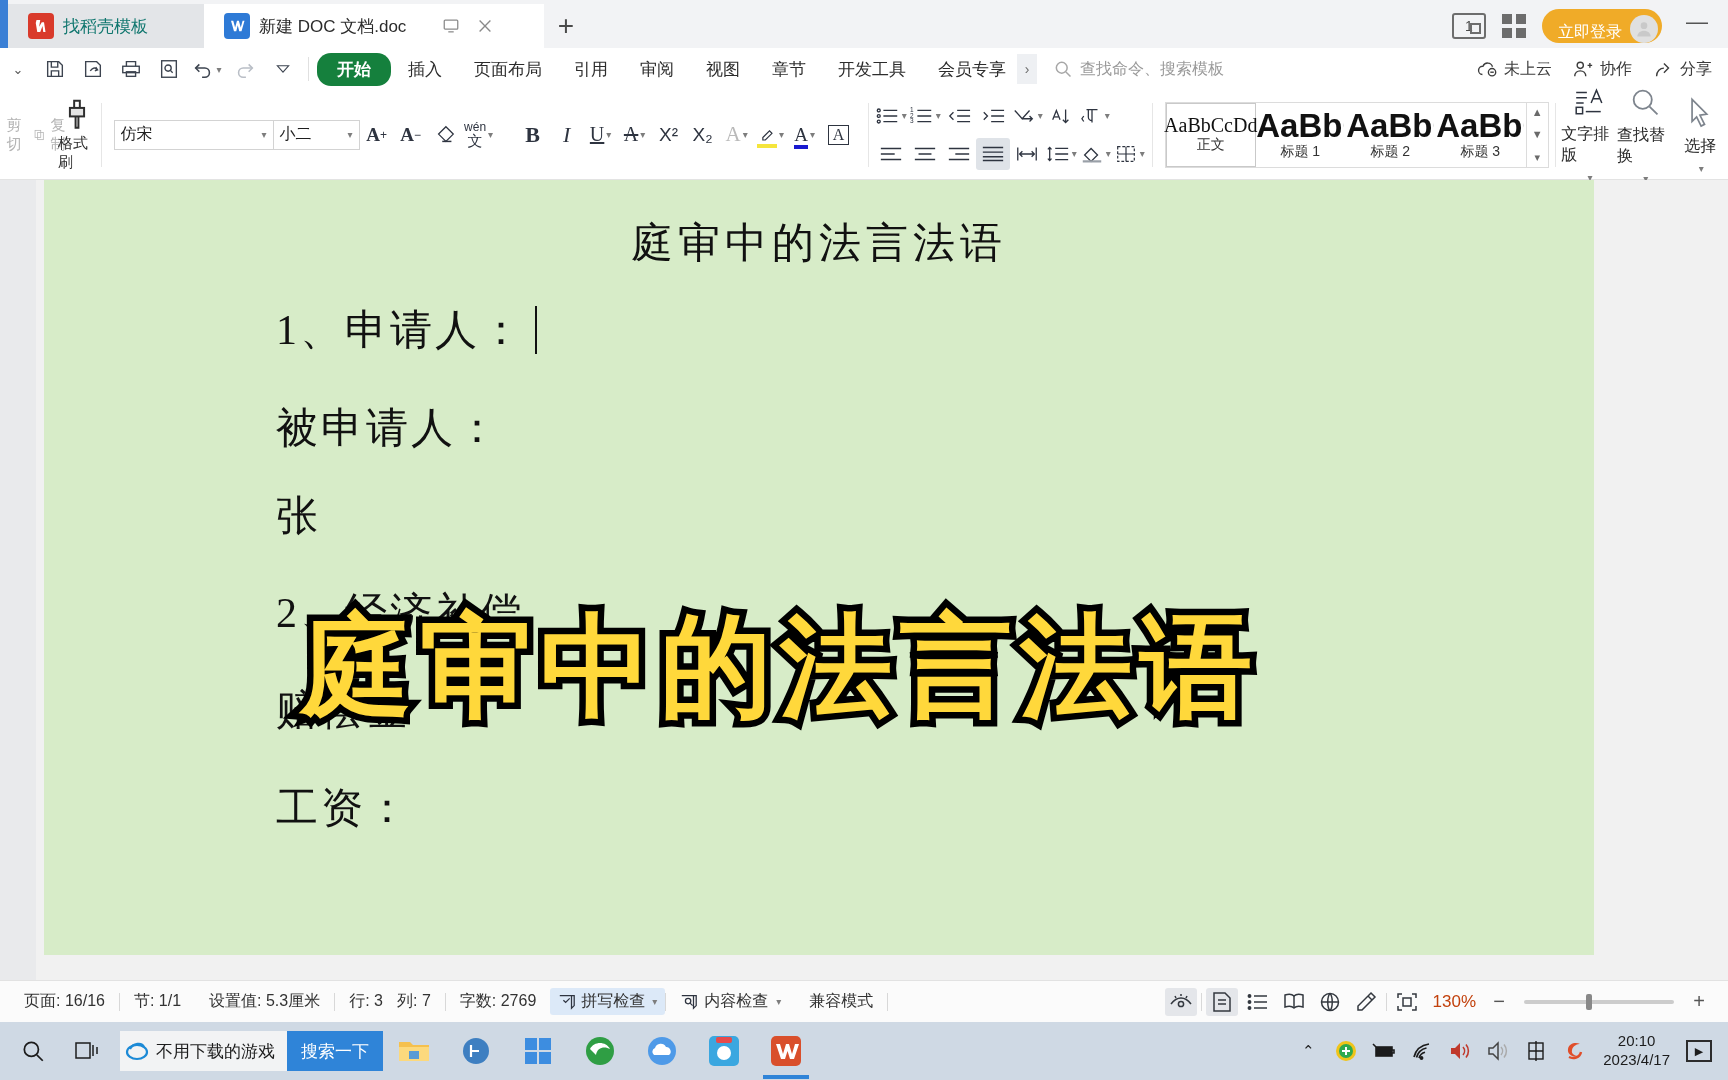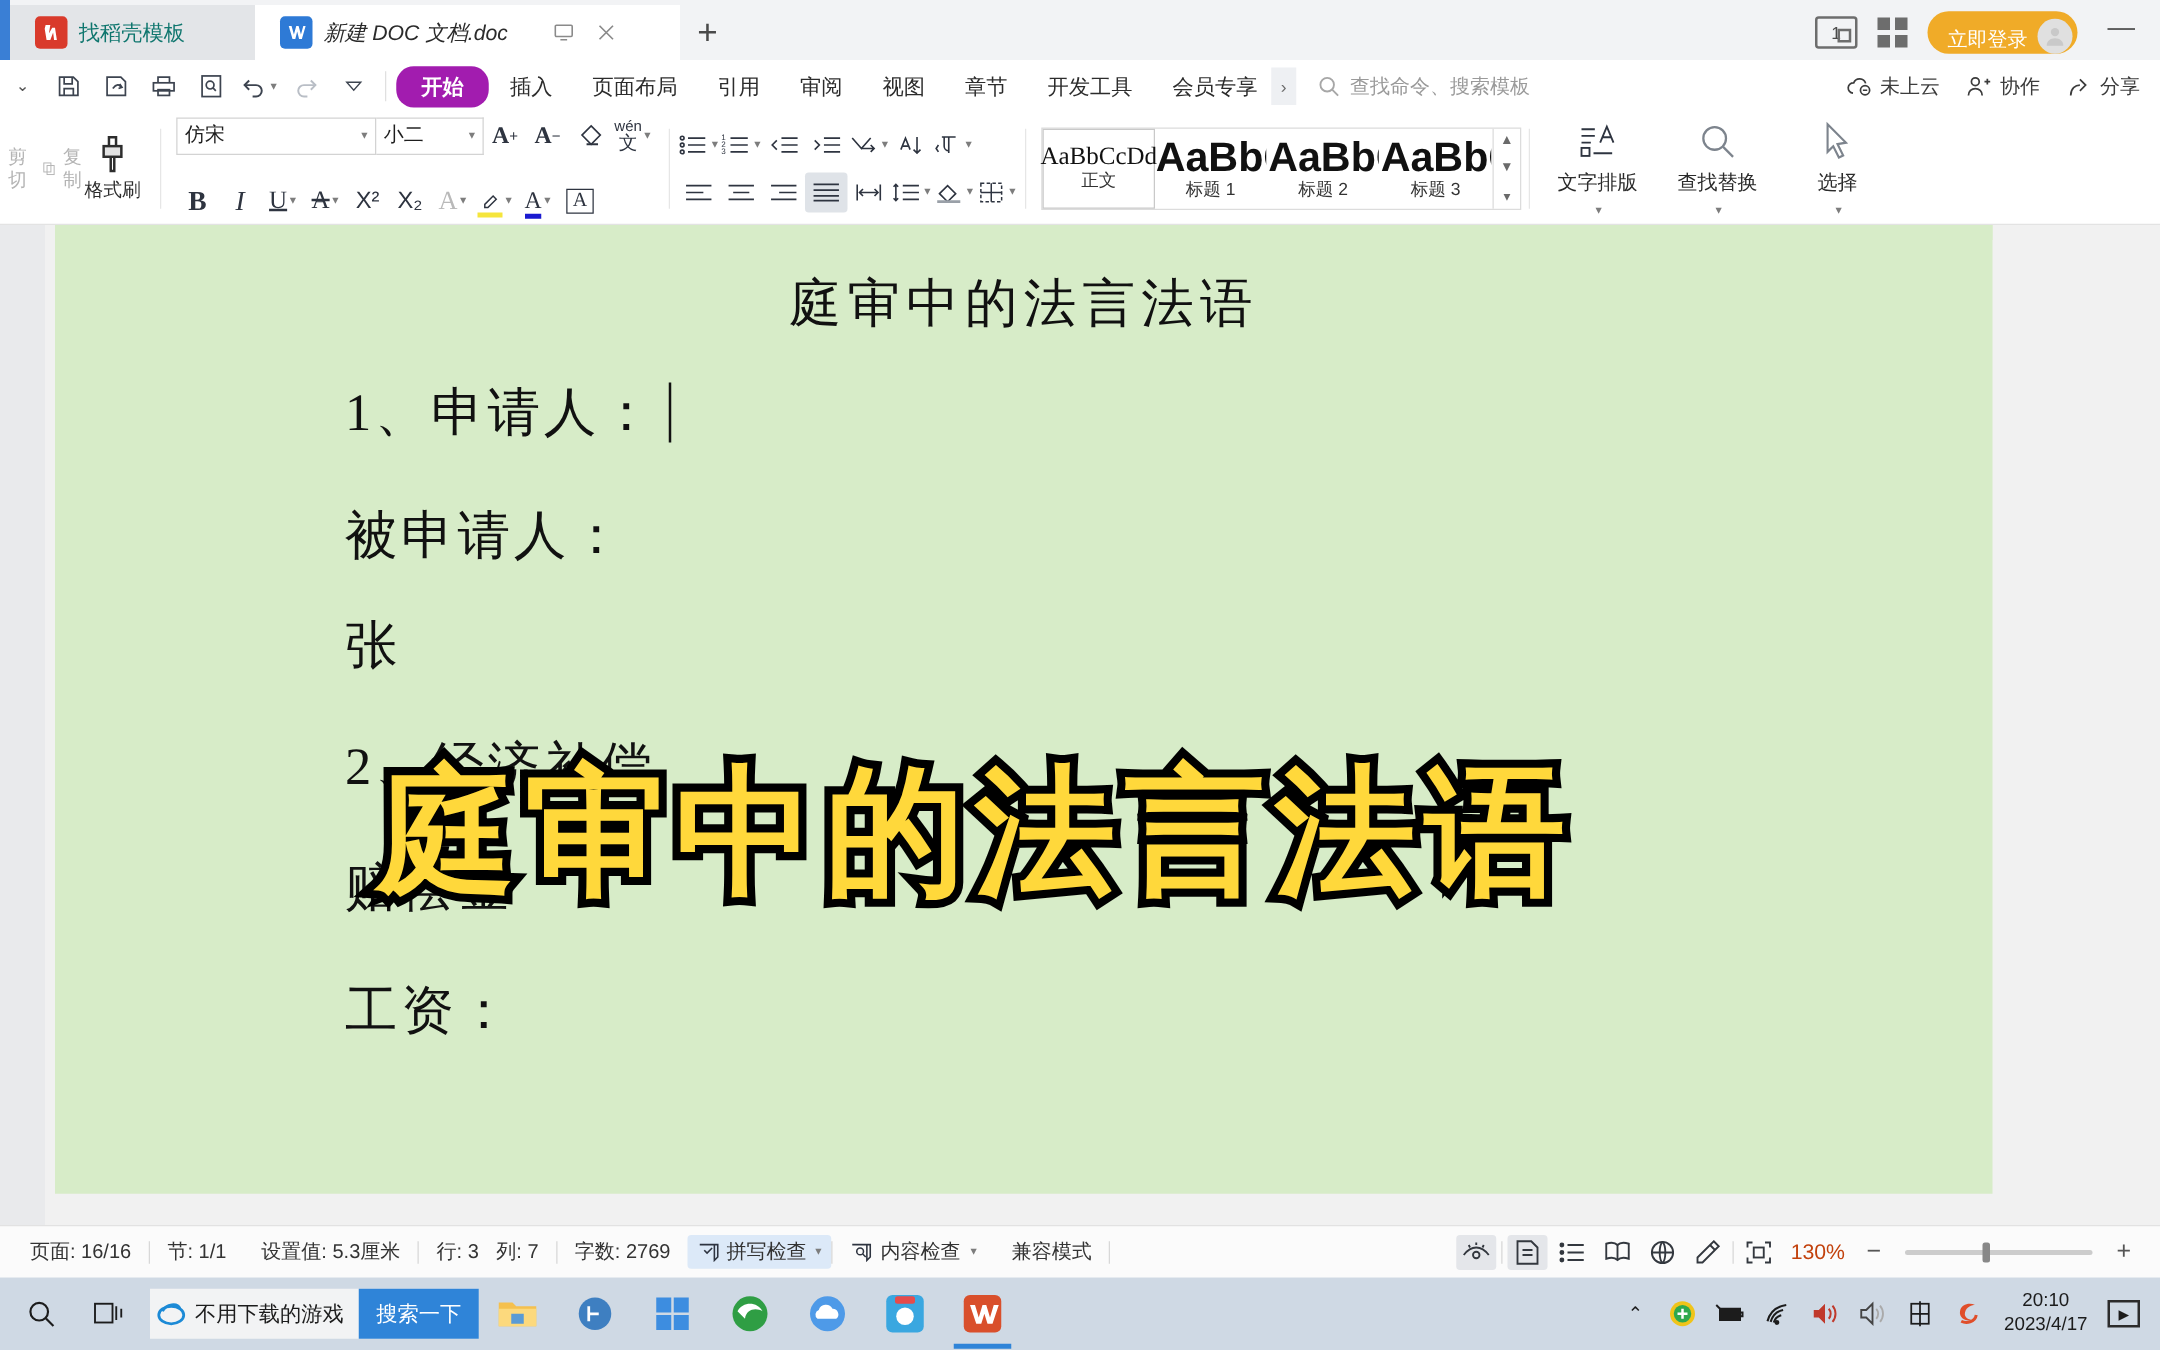--- a/index.html
+++ b/index.html
@@ -16,21 +16,21 @@
     position: absolute; top: 0; left: 0; width: 1728px; height: 48px;
     background: #f2f3f5; display: flex; align-items: flex-end;
   }
   .tb-accent { position:absolute; left:0; top:0; width:8px; height:48px; background:#3a7fd5; }
   .tab {
     height: 44px; display: flex; align-items: center; gap: 9px;
     padding: 0 14px 0 20px; font-size: 17px; color: #2b2b2b;
     position: relative; cursor: default;
   }
   .tab.inactive { background: #e3e5e8; color:#0f766e; width:196px;}
-  .tab.active { background: #ffffff; min-width: 340px; font-style: italic; }
+  .tab.active { background: #ffffff; min-width: 340px; }
   .tab-logo { width: 26px; height: 26px; border-radius: 4px; display:flex;
     align-items:center; justify-content:center; color:#fff; font-size:15px; font-weight:bold; flex:none;}
   .logo-red { background:#d93a2b; }
   .logo-blue { background:#2e7ad6; }
   .tab-title { white-space: nowrap; overflow:hidden; }
   .tab-actions { display:flex; align-items:center; gap: 14px; margin-left: 26px; color:#8a8a8a; }
   .tab-ic { width:20px; height:20px; display:flex; align-items:center; justify-content:center; font-size:17px;}
   .newtab { width: 44px; height: 44px; display:flex; align-items:center; justify-content:center;
     font-size: 28px; color:#4a4a4a; font-weight: 300; }
   .tb-right { margin-left: auto; display:flex; align-items:center; gap: 16px;
@@ -53,42 +53,42 @@
     background: #fff; display: flex; align-items: center; padding-left: 4px;
     border-bottom: none;
   }
   .rb-caret { width: 28px; text-align:center; color:#555; font-size: 13px; }
   .qa { display:flex; align-items:center; gap: 4px; padding-left:6px;}
   .qa-ic { width: 34px; height: 32px; display:flex; align-items:center; justify-content:center;
      color: #3d4450; }
   .rb-sep { width:1px; height: 24px; background:#e0e0e0; margin: 0 8px; }
   .rtabs { display:flex; align-items:center; gap: 2px; }
   .rtab { font-size: 17px; color: #2c2c2c; padding: 5px 15px; border-radius: 14px; white-space:nowrap;}
-  .rtab.on { background:#a21caf; color:#fff; font-weight:bold; padding: 5px 20px;}
+  .rtab.on { background:#15803d; color:#fff; font-weight:bold; padding: 5px 20px;}
   .rtab.vip { position: relative; }
   .rtab-arrow { width:20px; height:30px; background:#eef0f3; color:#6b6b6b; font-size:14px;
      display:flex; align-items:center; justify-content:center; margin-left:-6px;}
   .findcmd { display:flex; align-items:center; gap: 7px; margin-left: 16px; color:#9a9a9a; font-size:16px;}
   .rb-right { margin-left:auto; display:flex; align-items:center; gap: 20px; padding-right: 16px;
       font-size: 16px; color:#3c3c3c;}
   .rb-right .item { display:flex; align-items:center; gap:6px; }
 
   
   .fmtbar {
     position: absolute; top: 90px; left: 0; width: 1728px; height: 90px;
     background:#fff; border-bottom: 1px solid #e3e3e3;
     display:flex; align-items:center;
   }
   .clipgrp { width: 58px; height: 86px; display:flex; flex-direction:row;
      justify-content:center; gap: 6px; padding-left: 2px; color:#b4b4b4; font-size:15px;}
   .clipgrp .row { display:flex; align-items:center; gap:5px; }
   .painter { width: 64px; height: 86px; display:flex; flex-direction:column; align-items:center;
      justify-content:center; gap:2px; font-size:15px; color:#2d2d2d; }
   .vsep { width:1px; height:64px; background:#e6e6e6; margin:0 6px; }
-  .fontgrp { display:flex; flex-direction:column; gap: 20px; padding: 0 6px; }
+  .fontgrp { display:flex; flex-direction:row; gap: 20px; padding: 0 6px; }
   .fontrow1 { display:flex; align-items:center; gap: 0; }
   .fontbox { width: 160px; height: 30px; border:1px solid #d3d3d3; display:flex; align-items:center;
     padding: 0 6px; font-size:16px; color:#1e1e1e; background:#fff;}
   .fontbox .val { flex:1; white-space:nowrap; overflow:hidden;}
   .fontbox .cv { color:#7d7d7d; font-size:10px;}
   .sizebox { width: 86px; height:30px; border:1px solid #d3d3d3; border-left:none;
     display:flex; align-items:center; padding:0 6px; font-size:16px; color:#1e1e1e;}
   .sizebox .val{flex:1;}
   .tbic { width: 34px; height:32px; display:flex; align-items:center; justify-content:center;
      color:#2e3440; font-size:18px; position:relative;}

